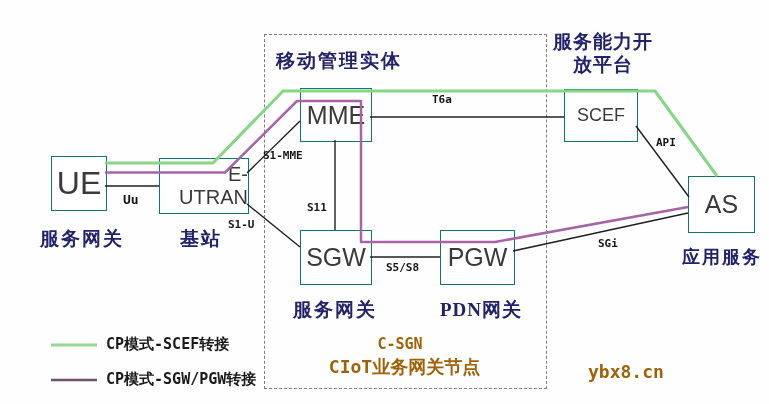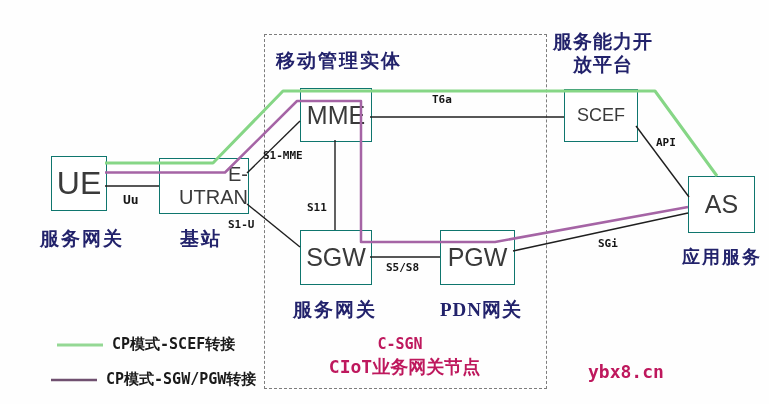--- a/index.html
+++ b/index.html
@@ -9,21 +9,21 @@
               border:1px dashed #7d7d7d;z-index:1;background:transparent;}
   .node{position:absolute;background:#ffffff;border:1px solid #0f766e;z-index:2;
         display:flex;align-items:center;justify-content:center;
         color:#3a3a3a;font-family:"Liberation Sans","DejaVu Sans",sans-serif;}
   #lines{position:absolute;left:0;top:0;z-index:3;pointer-events:none;}
   .cjk{position:absolute;z-index:4;color:#22226b;font-weight:bold;
        font-family:"Liberation Serif","DejaVu Serif",serif;letter-spacing:2px;
        font-size:19px;white-space:nowrap;}
   .iface{position:absolute;z-index:4;color:#151515;font-weight:bold;font-size:11px;
          font-family:"DejaVu Sans Mono","Liberation Mono",monospace;white-space:nowrap;}
-  .blacktext{position:absolute;z-index:4;color:#be185d;font-weight:bold;
+  .blacktext{position:absolute;z-index:4;color:#a16207;font-weight:bold;
              font-family:"DejaVu Sans Mono","Liberation Mono",monospace;white-space:nowrap;}
   .legend-row{position:absolute;z-index:4;display:flex;align-items:center;gap:8px;}
   .legend-label{color:#1a1a1a;font-weight:bold;font-size:15px;
                 font-family:"DejaVu Sans Mono","Liberation Mono",monospace;white-space:nowrap;}
   .center{text-align:center;}
 </style>
 </head>
 <body>
 
 <div id="stage">
@@ -86,21 +86,21 @@
     <div>服务能力开</div>
     <div>放平台</div>
   </div>
   <div class="cjk" style="left:293px;top:297px;">服务网关</div>
   <div class="cjk" style="left:682px;top:245px;font-size:18px;">应用服务</div>
   <div class="cjk" style="left:440px;top:297px;letter-spacing:1px;">PDN网关</div>
 
   <div class="blacktext center" style="left:300px;top:335px;width:200px;font-size:15px;">C-SGN</div>
   <div class="blacktext center" style="left:264px;top:355px;width:281px;font-size:18px;font-weight:bold;">CIoT业务网关节点</div>
 
-  <div class="legend-row" style="left:56px;top:335px;text-align:right;">
+  <div class="legend-row" style="left:50px;top:335px;text-align:right;">
     <svg width="48" height="8">
       <line x1="1" y1="4" x2="47" y2="4" stroke-width="3" stroke="#94d894"></line>
     </svg>
     <span class="legend-label">CP模式-SCEF转接</span>
   </div>
   <div class="legend-row" style="left:50px;top:370px;">
     <svg width="48" height="8">
       <line x1="1" y1="4" x2="47" y2="4" stroke-width="2.5" stroke="#705070"></line>
     </svg>
     <span class="legend-label">CP模式-SGW/PGW转接</span>

